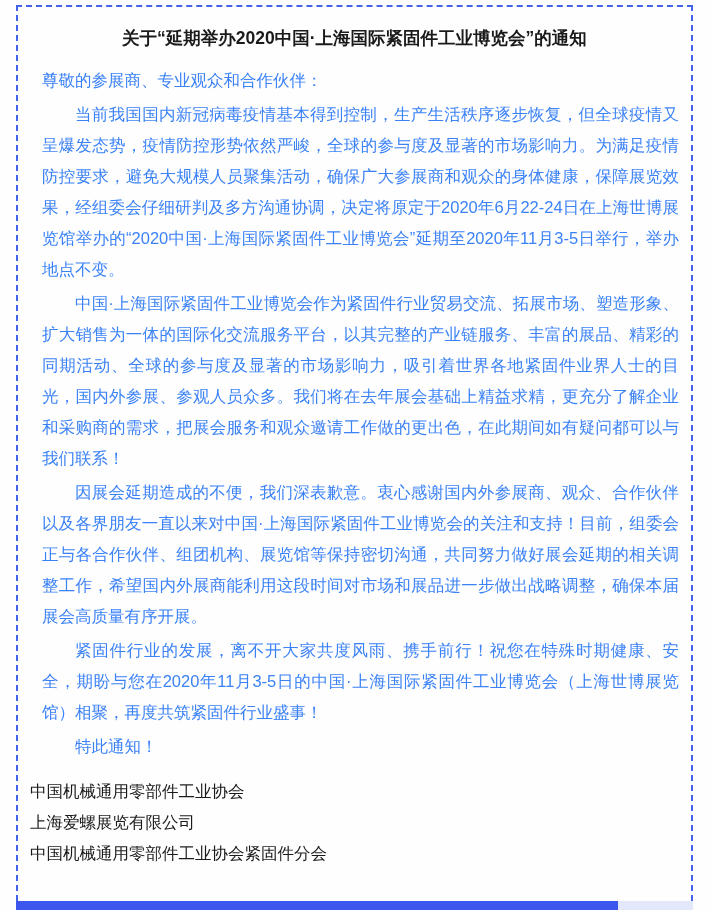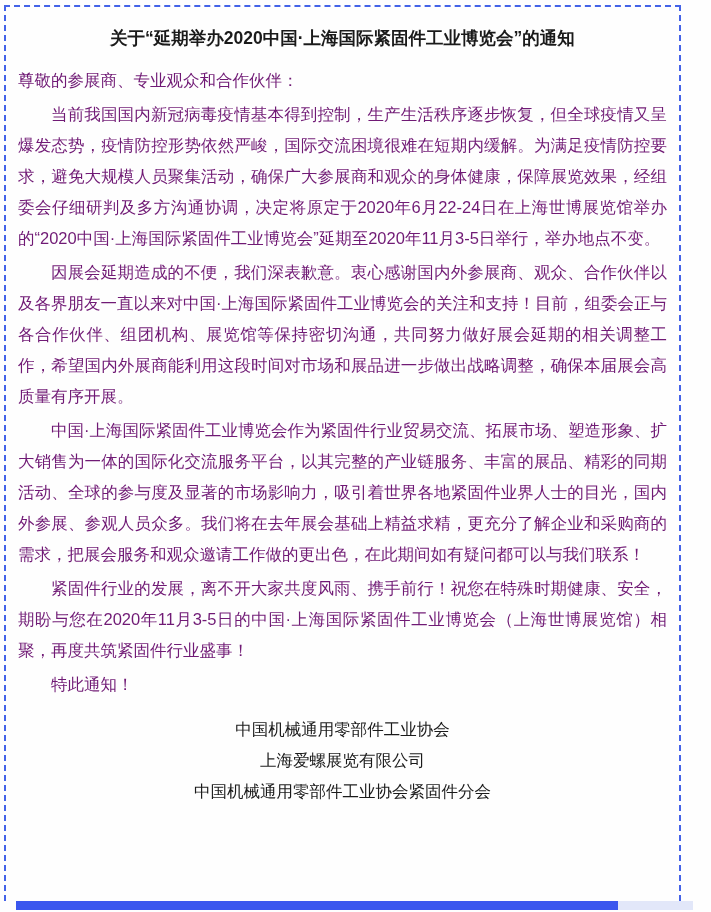--- a/index.html
+++ b/index.html
@@ -10,52 +10,52 @@
   }
   .page {
     position: relative;
     width: 711px;
     height: 912px;
     background: #fefefe;
     overflow: hidden;
   }
   .frame {
     position: absolute;
-    left: 4px;
+    left: 16px;
     top: 5px;
     width: 677px;
     height: 896px;
     box-sizing: border-box;
     border: 2px dashed #4463e8;
     border-bottom: none;
     padding: 8px 12px 8px 12px;
     background: #fefefe;
     overflow: hidden;
   }
   .doc-title {
     margin: 10px 0 14px 0;
     font-size: 17.5px;
     font-weight: bold;
     text-align: center;
     color: #1a1a1a;
     line-height: 26px;
   }
   .para {
-    margin: 0 0 3px 0;
+    margin: 0 0 3px 12px;
     font-size: 16.5px;
     line-height: 31px;
-    color: #701a75;
+    color: #3b82f6;
     text-align: justify;
   }
   .salutation { text-indent: 0; }
   .indent { text-indent: 2em; }
   .bold { font-weight: normal; }
   .signblock {
     margin-top: 14px;
-    text-align: center;
+    text-align: left;
     font-size: 16.5px;
     line-height: 31px;
     color: #1a1a1a;
   }
   .scrollbar {
     position: absolute;
     left: 16px;
     top: 901px;
     width: 677px;
     height: 9px;
@@ -74,25 +74,25 @@
 <body>
 
 <div class="page">
 
   <div class="frame">
 
     <h1 class="doc-title">关于“延期举办2020中国·上海国际紧固件工业博览会”的通知</h1>
 
     <p class="para salutation">尊敬的参展商、专业观众和合作伙伴：</p>
 
-    <p class="para indent"><span>当前我国国内新冠病毒疫情基本得到控制，生产生活秩序逐步恢复，但全球疫情又呈爆发态势，疫情防控形势依然严峻，国际交流困境很难在短期内缓解。为满足疫情防控要求，避免大规模人员聚集活动，确保广大参展商和观众的身体健康，保障展览效果，经组委会仔细研判及多方沟通协调，决定</span><span class="bold">将原定于2020年6月22-24日在上海世博展览馆举办的“2020中国·上海国际紧固件工业博览会”延期至2020年11月3-5日举行，举办地点不变。</span></p>
+    <p class="para indent"><span>当前我国国内新冠病毒疫情基本得到控制，生产生活秩序逐步恢复，但全球疫情又呈爆发态势，疫情防控形势依然严峻，全球的参与度及显著的市场影响力。为满足疫情防控要求，避免大规模人员聚集活动，确保广大参展商和观众的身体健康，保障展览效果，经组委会仔细研判及多方沟通协调，决定</span><span class="bold">将原定于2020年6月22-24日在上海世博展览馆举办的“2020中国·上海国际紧固件工业博览会”延期至2020年11月3-5日举行，举办地点不变。</span></p>
+
+    <p class="para indent">中国·上海国际紧固件工业博览会作为紧固件行业贸易交流、拓展市场、塑造形象、扩大销售为一体的国际化交流服务平台，以其完整的产业链服务、丰富的展品、精彩的同期活动、全球的参与度及显著的市场影响力，吸引着世界各地紧固件业界人士的目光，国内外参展、参观人员众多。我们将在去年展会基础上精益求精，更充分了解企业和采购商的需求，把展会服务和观众邀请工作做的更出色，在此期间如有疑问都可以与我们联系！</p>
 
     <p class="para indent">因展会延期造成的不便，我们深表歉意。衷心感谢国内外参展商、观众、合作伙伴以及各界朋友一直以来对中国·上海国际紧固件工业博览会的关注和支持！目前，组委会正与各合作伙伴、组团机构、展览馆等保持密切沟通，共同努力做好展会延期的相关调整工作，希望国内外展商能利用这段时间对市场和展品进一步做出战略调整，确保本届展会高质量有序开展。</p>
-
-    <p class="para indent">中国·上海国际紧固件工业博览会作为紧固件行业贸易交流、拓展市场、塑造形象、扩大销售为一体的国际化交流服务平台，以其完整的产业链服务、丰富的展品、精彩的同期活动、全球的参与度及显著的市场影响力，吸引着世界各地紧固件业界人士的目光，国内外参展、参观人员众多。我们将在去年展会基础上精益求精，更充分了解企业和采购商的需求，把展会服务和观众邀请工作做的更出色，在此期间如有疑问都可以与我们联系！</p>
 
     <p class="para indent">紧固件行业的发展，离不开大家共度风雨、携手前行！祝您在特殊时期健康、安全，期盼与您在2020年11月3-5日的中国·上海国际紧固件工业博览会（上海世博展览馆）相聚，再度共筑紧固件行业盛事！</p>
 
     <p class="para indent">特此通知！</p>
 
     <div class="signblock">
       <div>中国机械通用零部件工业协会</div>
       <div>上海爱螺展览有限公司</div>
       <div>中国机械通用零部件工业协会紧固件分会</div>
     </div>

